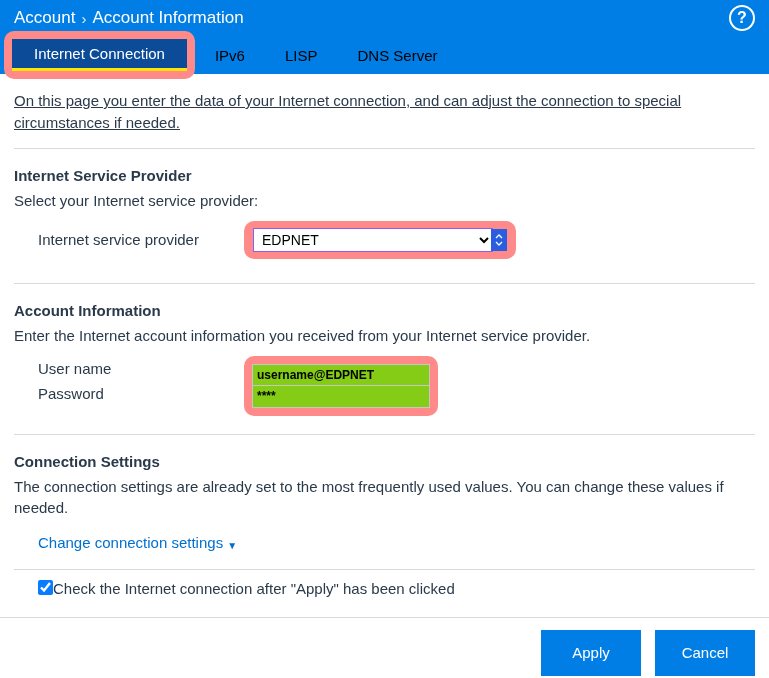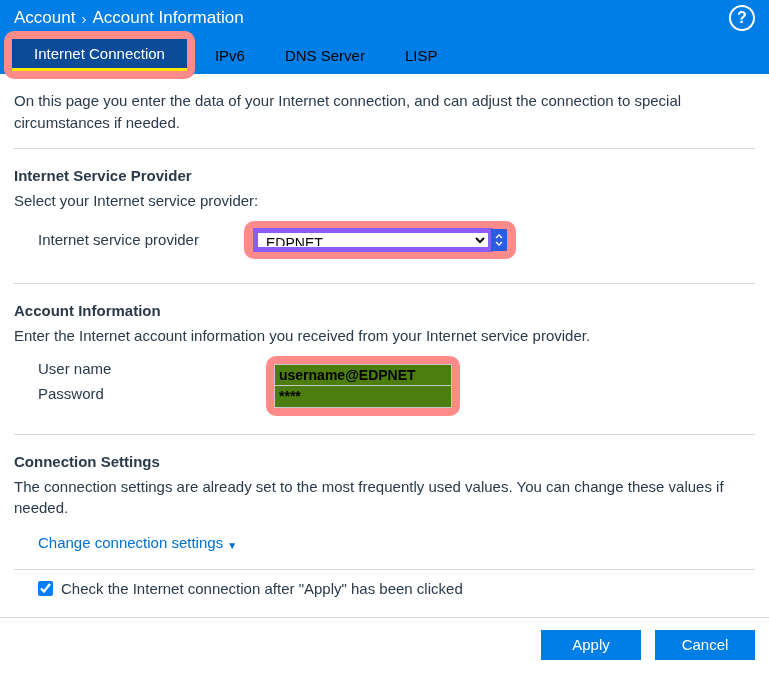--- a/index.html
+++ b/index.html
@@ -67,21 +67,21 @@
   }
   .tab.active {
     background: #0b4b98;
     color: #fff;
     border-bottom: 3px solid #ffe600;
     padding: 6px 22px;
   }
   .content {
     padding: 16px 14px 10px 14px;
   }
-  .intro { line-height: 1.45; margin-bottom: 14px; }
+  .intro { line-height: 1.45; margin-bottom: 14px; text-decoration: underline; }
   hr.sep {
     border: none; border-top: 1px solid #d9d9d9;
     margin: 4px 0 18px 0;
   }
   .section-title {
     font-weight: 700;
     margin-bottom: 6px;
   }
   .section-sub {
     margin-bottom: 10px; line-height:1.4;
@@ -92,70 +92,70 @@
     margin-bottom: 6px;
   }
   .form-label {
     width: 230px;
     padding-left: 24px;
   }
   select.provider {
     width: 240px;
     height: 24px;
     font-size: 14px;
-    border: 5px solid #8b5cf6;
+    border: 1px solid #8b5cf6;
     background: #fff;
     padding: 1px 4px;
   }
   .sel-btn {
     width: 16px; height: 22px;
     background: #2a5de0;
     display:inline-flex; flex-direction:column; align-items:center; justify-content:center;
     margin-left:-2px; border:1px solid #2a5de0;
   }
   .sel-btn svg { display:block; }
   .input-text {
     width: 178px;
     height: 22px;
     border: 1px solid #c7c7c7;
-    background: #4d7c0f;
-    font-size: 14px;
+    background: #84cc16;
+    font-size: 12px;
     padding: 0 4px;
     font-weight: 600;
     display:block;
   }
   .input-text + .input-text { border-top: none; }
   .link {
     color: #006fcf;
     cursor: pointer;
     font-size: 15px;
     display: inline-flex;
     align-items: flex-end;
     gap: 4px;
     padding-left: 24px;
     margin-top: 6px;
   }
   .link .caret { font-size: 10px; color:#006fcf; }
   .check-row {
-    display:flex; align-items:center; gap:8px;
+    display:flex; gap:0;
     padding: 10px 0 10px 24px;
   }
   input[type=checkbox].cb {
     width:15px; height:15px; accent-color:#0a7cff;
   }
   .footer {
     border-top: 1px solid #d9d9d9;
     padding: 12px 14px 14px 0;
     display:flex; justify-content:flex-end; gap:14px;
   }
   .btn {
     background:#007ee5;
     color:#fff;
     border:none;
-    width:100px; height:30px;
+    width:100px; height:46px;
     font-size:15px;
     cursor:pointer;
   }
   .spacer { height: 14px; }
 </style>
 </head>
 <body>
 
 <div class="topbar">
   <div class="breadcrumb">
@@ -164,22 +164,22 @@
     <span>Account Information</span>
   </div>
   <div class="help-circle">?</div>
 </div>
 
 <div class="tabs-row">
   <span class="hl-box">
     <span class="tab active">Internet Connection</span>
   </span>
   <span class="tab">IPv6</span>
+  <span class="tab">LISP</span>
   <span class="tab">DNS Server</span>
-  <span class="tab">LISP</span>
 </div>
 
 <div class="content">
   <p class="intro">On this page you enter the data of your Internet connection, and can adjust the connection to special circumstances if needed.</p>
   <hr class="sep">
 
   <div class="section-title">Internet Service Provider</div>
   <div class="section-sub">Select your Internet service provider:</div>
 
   <div class="form-row">
@@ -198,21 +198,21 @@
       </span>
     </span>
   </div>
 
   <div class="spacer"></div>
   <hr class="sep">
 
   <div class="section-title">Account Information</div>
   <div class="section-sub">Enter the Internet account information you received from your Internet service provider.</div>
 
-  <div style="display:flex; align-items:flex-start;gap:22px;">
+  <div style="display:flex; align-items:flex-start;">
     <div style="width:230px; padding-left:24px;">
       <div style="height:26px; display:flex; align-items:center;">User name</div>
       <div style="height:24px; display:flex; align-items:center;">Password</div>
     </div>
     <span class="hl-input-col">
       <input class="input-text" type="text" value="username@EDPNET" style="">
       <input class="input-text" type="text" value="****" style="">
     </span>
   </div>
 

